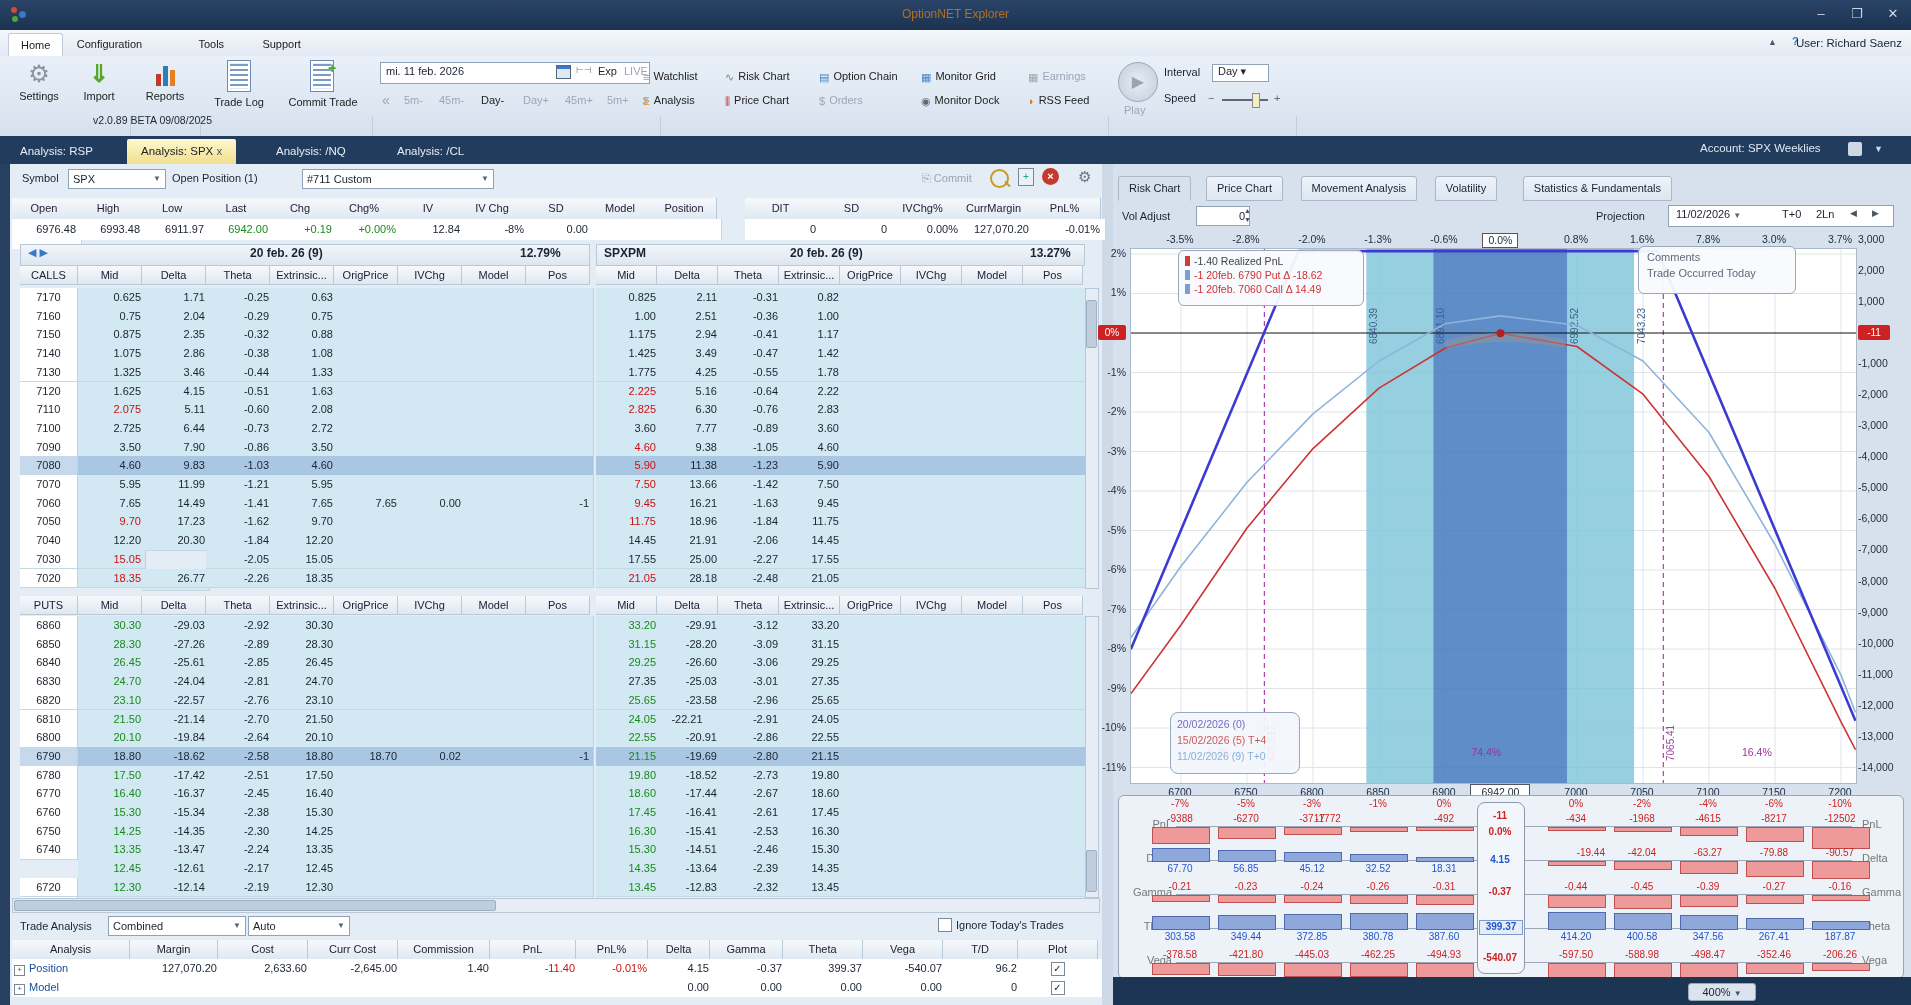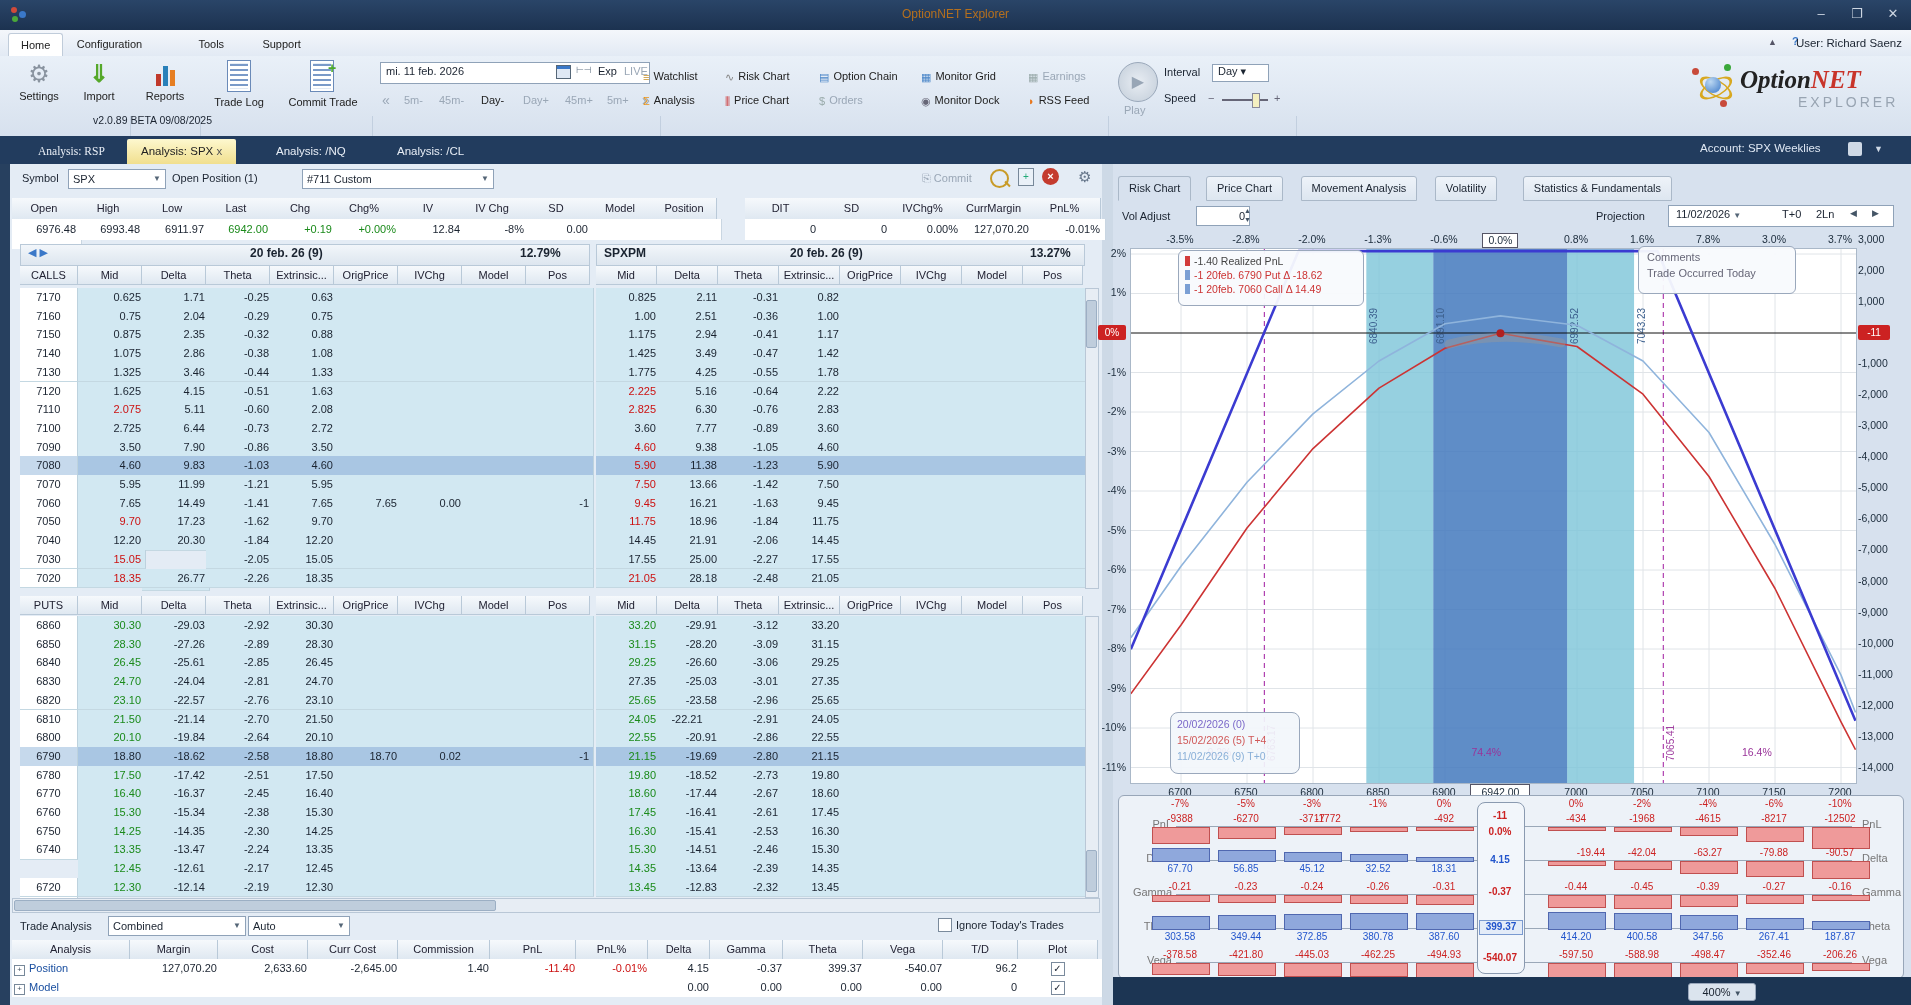--- a/index.html
+++ b/index.html
@@ -122,38 +122,26 @@
       <div class="smbtn" style="position: absolute; left: 1028px; top: 34px;"><span class="ic" style="color: rgb(232, 117, 26);">◗</span>RSS Feed</div>
       <div style="position: absolute; left: 1118px; top: 6px; width: 38px; height: 38px; border-radius: 50%; background: radial-gradient(rgb(232, 237, 243), rgb(194, 205, 217)); border: 1px solid rgb(154, 168, 186); text-align: center; line-height: 38px; color: rgb(152, 166, 182); font-size: 16px;">▶</div>
       <div class="disabled" style="position: absolute; left: 1124px; top: 48px;">Play</div>
       <span style="position: absolute; left: 1164px; top: 10px;">Interval</span>
       <span style="position: absolute; left: 1212px; top: 8px; width: 50px; height: 16px; background: rgb(255, 255, 255); border: 1px solid rgb(143, 162, 184); padding-left: 5px;">Day  ▾</span>
       <span style="position: absolute; left: 1164px; top: 36px;">Speed</span>
       <span style="position: absolute; left: 1208px; top: 36px; color: rgb(102, 102, 119);">−</span>
       <span style="position: absolute; left: 1222px; top: 43px; width: 46px; height: 2px; background: rgb(102, 102, 119);"></span>
       <span style="position: absolute; left: 1252px; top: 37px; width: 6px; height: 13px; background: rgb(244, 239, 192); border: 1px solid rgb(136, 136, 153);"></span>
       <span style="position: absolute; left: 1274px; top: 36px; color: rgb(102, 102, 119);">+</span>
-      <div style="position: absolute; left: 1690px; top: 2px; width: 215px; height: 58px;">
-        <span style="position:absolute;left:0;top:4px;width:46px;height:46px;">
-          <span style="position:absolute;left:8px;top:8px;width:30px;height:30px;border:3px solid #d8a820;border-radius:50%;transform:rotate(30deg) scaleY(.45);"></span>
-          <span style="position:absolute;left:8px;top:8px;width:30px;height:30px;border:3px solid #d8a820;border-radius:50%;transform:rotate(-30deg) scaleY(.45);"></span>
-          <span style="position:absolute;left:15px;top:15px;width:16px;height:16px;border-radius:50%;background:radial-gradient(circle at 35% 30%,#bcd8f2,#3a78c8);"></span>
-          <span style="position:absolute;left:34px;top:2px;width:7px;height:7px;border-radius:50%;background:#3aa83a;"></span>
-          <span style="position:absolute;left:2px;top:6px;width:7px;height:7px;border-radius:50%;background:#c84a3a;"></span>
-          <span style="position:absolute;left:30px;top:38px;width:7px;height:7px;border-radius:50%;background:#c84a3a;"></span>
-        </span>
-        <span style="position: absolute; left: 50px; top: 8px; font: italic bold 25px &quot;Liberation Serif&quot;, serif;"><span style="color:#222;">Option</span><span style="color:#c8342a;">NET</span></span>
-        <span style="position: absolute; left: 108px; top: 36px; color: rgb(152, 164, 178); font-size: 14px; letter-spacing: 3px;">EXPLORER</span>
-      </div>
       <div style="position: absolute; left: 0px; top: 58px; width: 212px; height: 12px; text-align: right; font-size: 10.5px;">v2.0.89 BETA 09/08/2025</div>
     </div>
 
   <div class="abs doctabs">
     <div id="doc-tabs">
-        <div class="doctab" style="left: 24px; font-family: Liberation Serif, serif;">Analysis: RSP</div>
+        <div class="doctab" style="left: 6px;">Analysis: RSP</div>
         <div class="doctab active" style="left: 127px;">Analysis: SPX<span style="color: rgb(85, 85, 85);"> x</span></div>
         <div class="doctab" style="left: 262px;">Analysis: /NQ</div>
         <div class="doctab" style="left: 383px;">Analysis: /CL</div>
       </div>
     <span class="abs" style="left:1700px;top:6px;color:#dfe8f4;font-size:11.5px;">Account: SPX Weeklies</span>
     <span class="abs" style="left:1848px;top:6px;width:14px;height:14px;background:#cfd9e6;border-radius:2px;"></span>
     <span class="abs" style="left:1874px;top:8px;color:#cfd9e6;font-size:9px;">▼</span>
   </div>
 
   <div class="abs leftstrip"></div>

